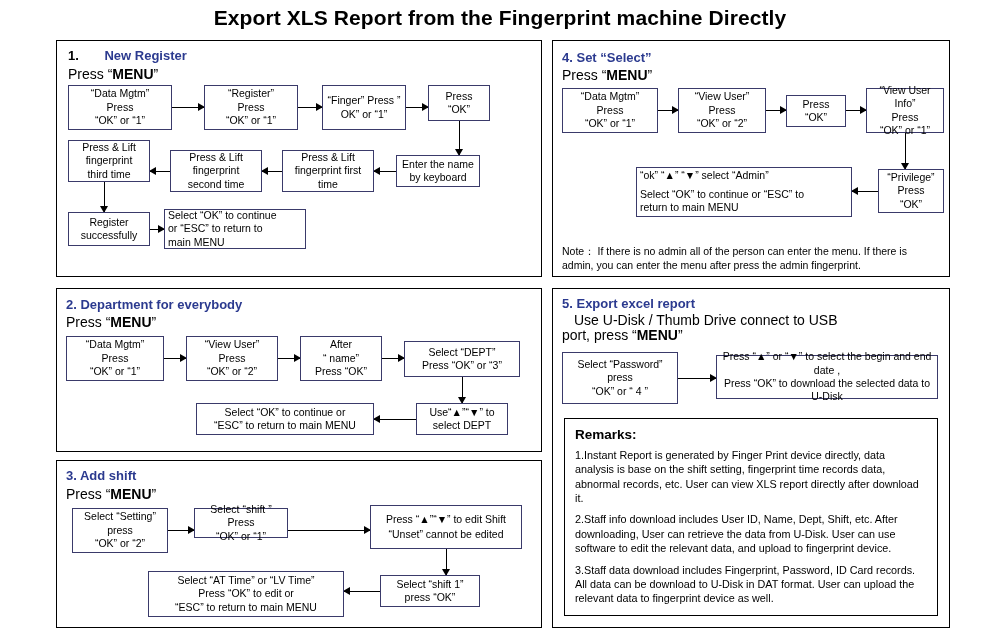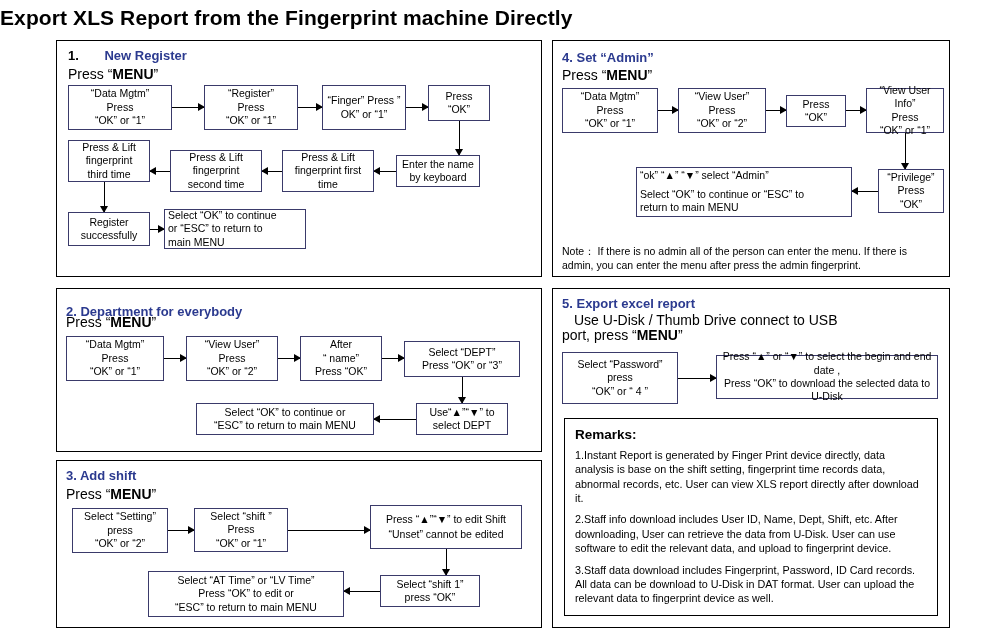--- a/index.html
+++ b/index.html
@@ -2,21 +2,21 @@
 <html><head>
 <meta charset="utf-8">
 <style>
   html,body{margin:0;padding:0;}
   body{
     width:1000px;height:638px;background:#ffffff;
     font-family:"Liberation Sans", sans-serif;
     color:#000;position:relative;overflow:hidden;
   }
   .page-title{
-    position:absolute;left:0;top:6px;width:1000px;text-align:left;
+    position:absolute;left:0;top:6px;width:1000px;text-align:center;
     font-size:21px;font-weight:bold;letter-spacing:0.1px;
   }
   .panel{position:absolute;border:1.5px solid #000;background:#fff;}
   .sec-head{position:absolute;font-weight:bold;font-size:13px;color:#2b3a8f;}
   .sec-num{font-weight:bold;font-size:13px;color:#000;}
   .sub{position:absolute;font-size:14px;color:#000;}
   .bold{font-weight:bold;}
   .box{
     position:absolute;border:1px solid #3a3a6a;background:#fff;
     font-size:10.5px;line-height:1.28;text-align:center;
@@ -138,21 +138,21 @@
 
 <div class="box left" style="left:164px;top:209px;width:142px;height:40px;">
   <span class="ln">Select “OK” to  continue</span>
   <span class="ln">or “ESC” to return to</span>
   <span class="ln">main MENU</span>
 </div>
 
 <div class="panel" style="left:552px;top:40px;width:396px;height:235px;"></div>
 <div class="sec-head" style="left:562px;top:50px;">
   <span>4.</span>
-  <span>Set “Admin”</span>
+  <span>Set “Select”</span>
 </div>
 <div class="sub" style="left:562px;top:67px;">
   <span>Press “</span><span class="bold">MENU</span><span>”</span>
 </div>
 
 <div class="box" style="left:562px;top:88px;width:96px;height:45px;">
   <span class="ln">“Data Mgtm”</span>
   <span class="ln">Press</span>
   <span class="ln">“OK” or “1”</span>
 </div>
@@ -202,21 +202,21 @@
 
 <div class="box left" style="left:636px;top:167px;width:216px;height:50px;">
   <span class="ln">“ok” “▲” “▼” select “Admin”</span>
   <span class="ln" style="margin-top:5px;">Select “OK” to  continue or “ESC” to</span>
   <span class="ln">return to main MENU</span>
 </div>
 
 <div class="note" style="left:562px;top:244px;width:378px;">Note： If there is no admin all of the person can enter the menu. If there is admin, you can enter the menu after press the admin fingerprint.</div>
 
 <div class="panel" style="left:56px;top:288px;width:484px;height:162px;"></div>
-<div class="sec-head" style="left:66px;top:304px;">
+<div class="sec-head" style="left:66px;top:297px;">
   <span>2.</span>
   <span>Department for everybody</span>
 </div>
 <div class="sub" style="left:66px;top:314px;">
   <span>Press “</span><span class="bold">MENU</span><span>”</span>
 </div>
 
 <div class="box" style="left:66px;top:336px;width:98px;height:45px;">
   <span class="ln">“Data Mgtm”</span>
   <span class="ln">Press</span>
@@ -282,21 +282,21 @@
 <div class="box" style="left:72px;top:508px;width:96px;height:45px;">
   <span class="ln">Select “Setting”</span>
   <span class="ln">press</span>
   <span class="ln">“OK” or “2”</span>
 </div>
 <div class="arrow" style="left:168px;top:530px;width:26px;height:1px;">
     <div class="ln-h"></div>
     <div class="hd-r"></div>
   </div>
 
-<div class="box" style="left:194px;top:508px;width:94px;height:44px;">
+<div class="box" style="left:194px;top:508px;width:94px;height:30px;">
   <span class="ln">Select “shift ”</span>
   <span class="ln">Press</span>
   <span class="ln">“OK” or “1”</span>
 </div>
 <div class="arrow" style="left:288px;top:530px;width:82px;height:1px;">
     <div class="ln-h"></div>
     <div class="hd-r"></div>
   </div>
 
 <div class="box" style="left:370px;top:505px;width:152px;height:44px;">

